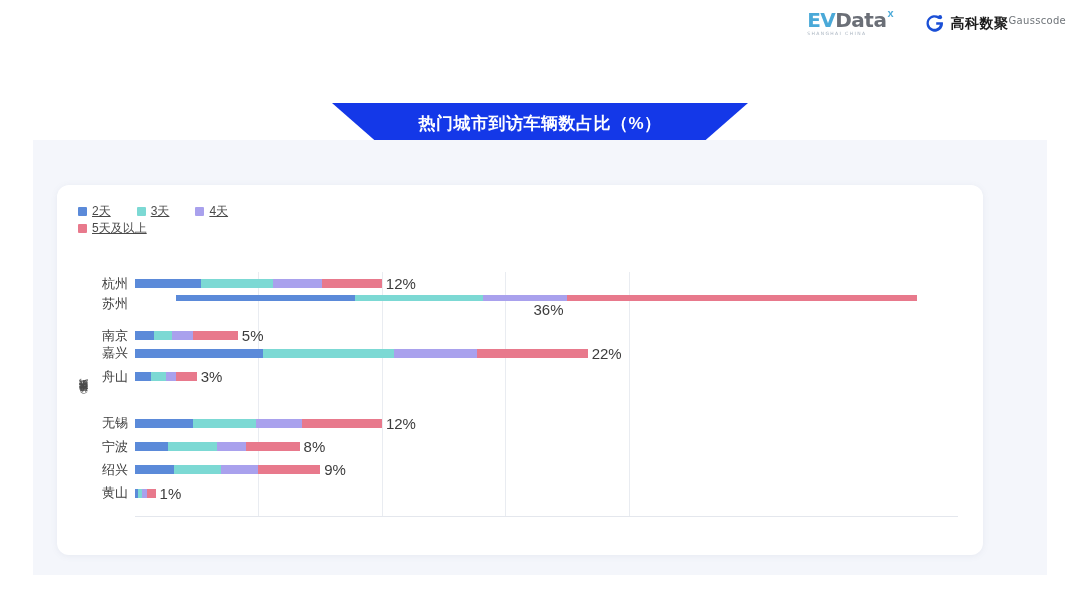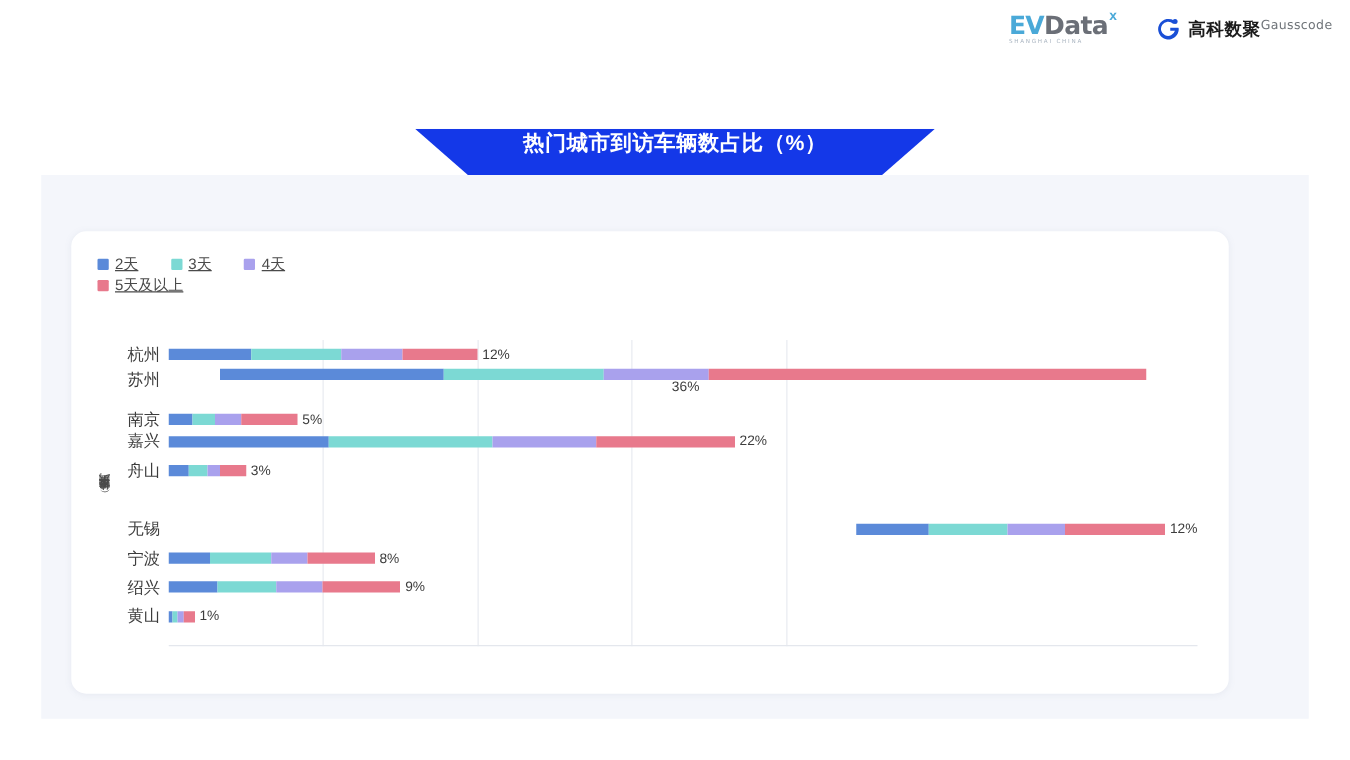--- a/index.html
+++ b/index.html
@@ -27,21 +27,21 @@
   .gauss-text{display:flex;line-height:1.05;}
   .gauss-cn{font-size:14px;font-weight:700;color:#1b1b1b;letter-spacing:0.5px;}
   .gauss-en{font-size:10px;color:#6f7479;letter-spacing:0.3px;
             font-family:"DejaVu Sans",sans-serif;}
 
   
   .banner-wrap{position:absolute;left:0;top:103px;width:1080px;height:40px;}
   .banner{position:absolute;left:332px;top:0;width:416px;height:40px;
           background:#1438e8;
           clip-path:polygon(0 0,100% 0,89% 100%,11% 100%);
-          display:flex;justify-content:center;}
+          display:flex;align-items:center;justify-content:center;}
   .banner-title{color:#ffffff;font-size:17px;font-weight:700;letter-spacing:0.5px;}
 
   
   .slide{position:absolute;left:33px;top:140px;width:1014px;height:435px;
          background:#f4f6fb;}
   .card{position:absolute;left:57px;top:185px;width:926px;height:370px;
         background:#ffffff;border-radius:12px;
         box-shadow:0 1px 6px rgba(120,130,160,0.10);}
 
   
@@ -61,21 +61,21 @@
                display:flex;align-items:center;justify-content:center;white-space:nowrap;}
   .plot{position:absolute;left:57px;top:0;width:823px;height:245px;}
   .gridlines{position:absolute;left:0;top:0;width:100%;height:100%;}
   .gridline{position:absolute;top:0;bottom:0;width:1px;background:#e9ecf1;}
   .rows{position:absolute;left:0;top:0;width:100%;height:100%;}
   .row{position:absolute;left:0;width:100%;height:23px;display:flex;align-items:center;}
   .row-label{position:absolute;right:100%;margin-right:7px;font-size:13px;color:#3d3d3d;
              white-space:nowrap;}
   .bar{height:9px;display:flex;align-items:stretch;}
   .seg{height:100%;}
-  .bar-value{font-size:11px;color:#3d3d3d;margin-left:4px;white-space:nowrap;}
+  .bar-value{font-size:15px;color:#3d3d3d;margin-left:4px;white-space:nowrap;}
   .axis-bottom{position:absolute;left:0;right:0;bottom:0;height:1px;background:#e4e7ed;}
 </style>
 </head>
 <body>
 
 <div class="header">
   <div class="logos">
 
     <div class="logo-evdata">
       <div class="logo-evdata-main">
@@ -184,21 +184,21 @@
         <div class="row" style="top: 93.2px;">
           <span class="row-label">舟山</span>
           <div class="bar">
             <div class="seg" style="width: 16.46px; background: rgb(91, 138, 217);"></div>
             <div class="seg" style="width: 14.4025px; background: rgb(124, 217, 212);"></div>
             <div class="seg" style="width: 10.2875px; background: rgb(169, 161, 237);"></div>
             <div class="seg" style="width: 20.575px; background: rgb(232, 121, 140);"></div>
           </div>
           <span class="bar-value">3%</span>
         </div>
-        <div class="row" style="top: 139.8px; justify-content: flex-end;">
+        <div class="row" style="top: 139.8px;">
           <span class="row-label">无锡</span>
           <div class="bar">
             <div class="seg" style="width: 57.61px; background: rgb(91, 138, 217);"></div>
             <div class="seg" style="width: 63.7825px; background: rgb(124, 217, 212);"></div>
             <div class="seg" style="width: 45.265px; background: rgb(169, 161, 237);"></div>
             <div class="seg" style="width: 80.2425px; background: rgb(232, 121, 140);"></div>
           </div>
           <span class="bar-value">12%</span>
         </div>
         <div class="row" style="top: 163.1px;">

